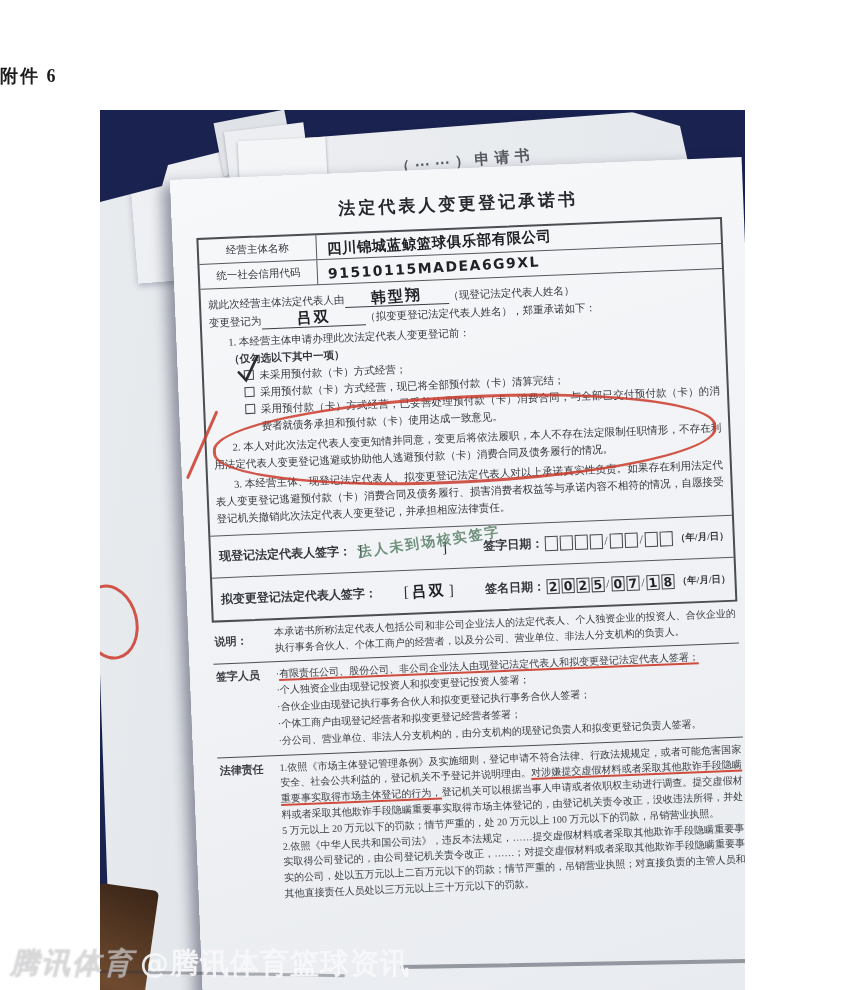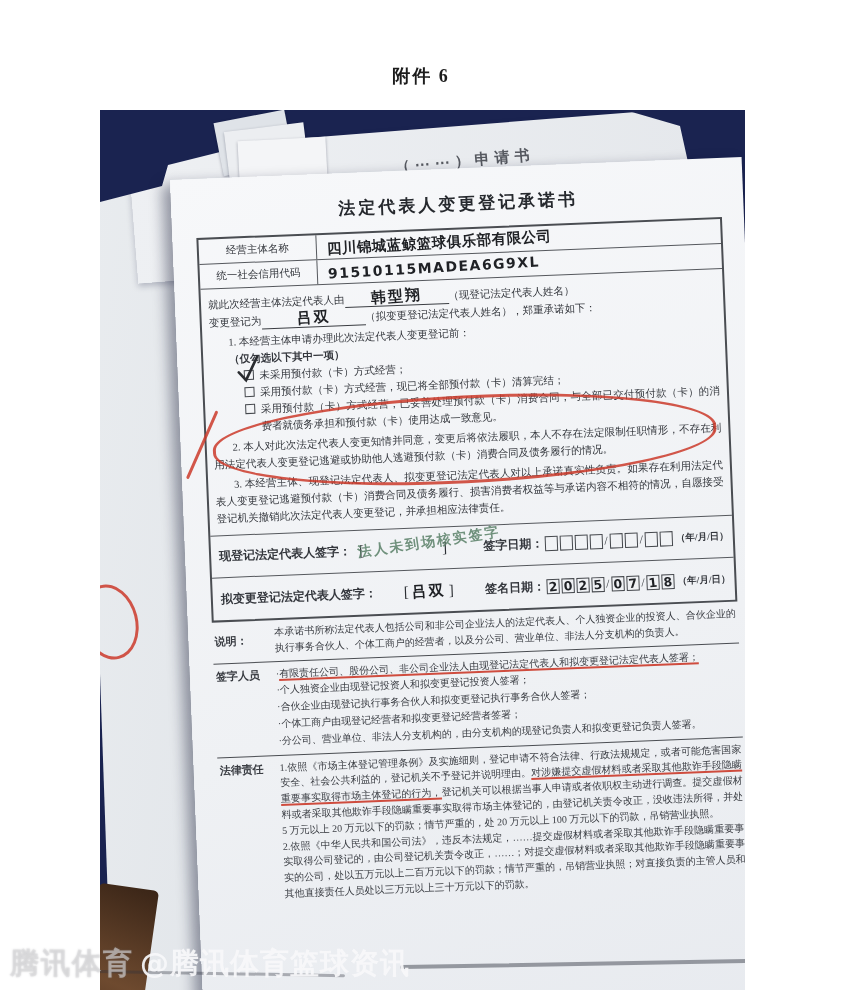--- a/index.html
+++ b/index.html
@@ -1,21 +1,21 @@
 <!DOCTYPE html>
 <html><head>
 <meta charset="utf-8">
 <style>
   * { margin:0; padding:0; box-sizing:border-box; }
   html,body { background:#ffffff; }
   body { width:842px; height:990px; position:relative; overflow:hidden;
          font-family:"Liberation Serif","DejaVu Serif",serif; }
 
   .attachment-title { position:absolute; top:64px; left:0; width:842px;
-    text-align:center; font-size:18px; font-weight:700; color:#1c1c1c; letter-spacing:2px; }
+    text-align:left; font-size:18px; font-weight:700; color:#1c1c1c; letter-spacing:2px; }
 
   
   .photo { position:absolute; left:100px; top:110px; width:645px; height:880px;
            background:#1a2350; overflow:hidden; }
 
   .under-sheet { position:absolute; left:-18px; top:48px; width:700px; height:960px;
     background:linear-gradient(100deg,#e9ecef 0%,#dde1e6 55%,#d3d8de 100%);
     transform:rotate(-2deg); transform-origin:top left; }
 
   .back-sheet { position:absolute; left:28px; top:42px; width:645px; height:132px;
@@ -108,21 +108,21 @@
   .bullet-line { margin-bottom:1px; }
   .red-underline { border-bottom:2px solid rgba(203,58,42,.9); }
 
   .red-oval { position:absolute; left:6px; top:116px; width:504px; height:88px;
     border:3px solid rgba(203,58,42,.85); border-radius:52%/50%; transform:rotate(-.6deg); }
   .red-diag { position:absolute; left:-6px; top:118px; width:3px; height:74px;
     background:rgba(203,58,42,.85); transform:rotate(26deg); border-radius:2px; }
 
   .watermark { position:absolute; left:10px; top:944px; font-size:29px; white-space:nowrap;
     font-family:"DejaVu Sans","Liberation Sans",sans-serif; }
-  .wm-brand { font-weight:700; color:rgba(225,225,228,.55);
+  .wm-brand { font-style:italic; font-weight:700; color:rgba(225,225,228,.55);
     text-shadow:0 0 2px rgba(130,130,135,.45); letter-spacing:2px;margin-top:28px; }
   .wm-handle { color:rgba(248,248,250,.93); font-weight:700; letter-spacing:1px; margin-left:6px; }
 </style>
 </head>
 <body>
 
 <div class="attachment-title">附件 6</div>
 
 <div class="photo">
 

